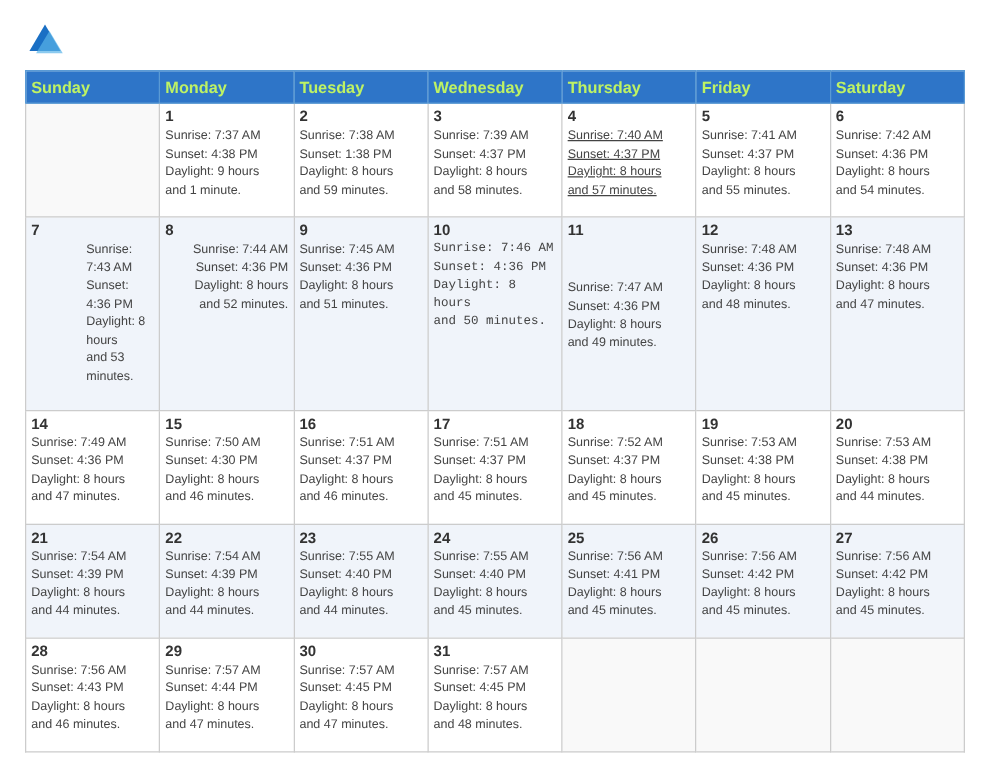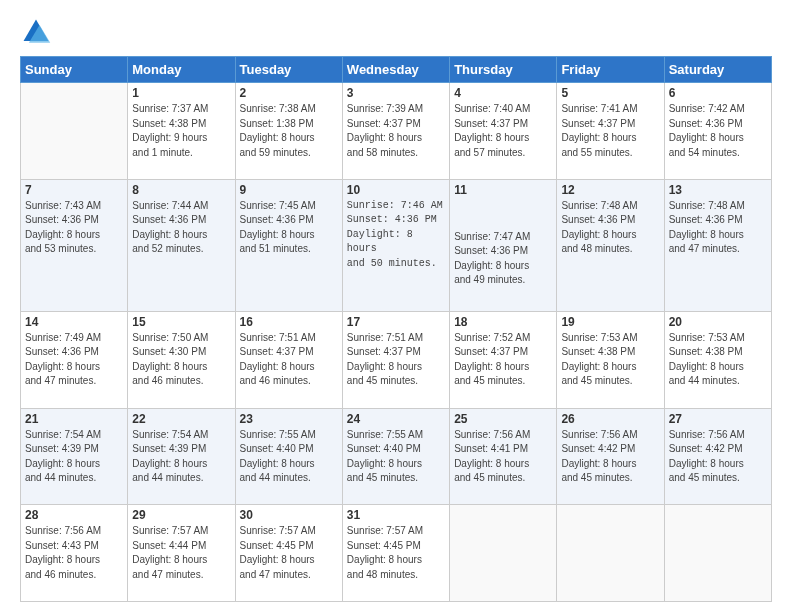--- a/index.html
+++ b/index.html
@@ -55,21 +55,21 @@
     }
     .calendar {
       flex: 1;
       border: 1px solid #ccc;
       border-collapse: collapse;
       width: 100%;
       table-layout: fixed;
     }
     .calendar th {
       background: #2e75c8;
-      color: #ffffff;
+      color: #bef264;
       font-size: 13px;
       font-weight: bold;
       padding: 5px 4px;
       text-align: left;
       border: 1px solid #5a9ad4;
     }
     .calendar td {
       vertical-align: top;
       border: 1px solid #ccc;
       padding: 3px 4px;
@@ -152,21 +152,21 @@
           </td>
           <td>
             <span class="day-number">3</span>
             <div class="day-info" style="white-space: pre-line;">Sunrise: 7:39 AM
 Sunset: 4:37 PM
 Daylight: 8 hours
 and 58 minutes.</div>
           </td>
           <td>
             <span class="day-number">4</span>
-            <div class="day-info" style="white-space: pre-line;">Sunrise: 7:40 AM
+            <div class="day-info" style="white-space: pre-line; text-decoration: underline;">Sunrise: 7:40 AM
 Sunset: 4:37 PM
 Daylight: 8 hours
 and 57 minutes.</div>
           </td>
           <td>
             <span class="day-number">5</span>
             <div class="day-info" style="white-space: pre-line;">Sunrise: 7:41 AM
 Sunset: 4:37 PM
 Daylight: 8 hours
 and 55 minutes.</div>
@@ -175,28 +175,28 @@
             <span class="day-number">6</span>
             <div class="day-info" style="white-space: pre-line;">Sunrise: 7:42 AM
 Sunset: 4:36 PM
 Daylight: 8 hours
 and 54 minutes.</div>
           </td>
         </tr>
         <tr class="row-shade">
           <td>
             <span class="day-number">7</span>
-            <div class="day-info" style="white-space: pre-line;">Sunrise: 7:43 AM
+            <div class="day-info" style="white-space: pre-line; margin-left: 44px;">Sunrise: 7:43 AM
 Sunset: 4:36 PM
 Daylight: 8 hours
 and 53 minutes.</div>
           </td>
           <td>
             <span class="day-number">8</span>
-            <div class="day-info" style="white-space: pre-line;">Sunrise: 7:44 AM
+            <div class="day-info" style="white-space: pre-line; text-align: right;">Sunrise: 7:44 AM
 Sunset: 4:36 PM
 Daylight: 8 hours
 and 52 minutes.</div>
           </td>
           <td>
             <span class="day-number">9</span>
             <div class="day-info" style="white-space: pre-line;">Sunrise: 7:45 AM
 Sunset: 4:36 PM
 Daylight: 8 hours
 and 51 minutes.</div>

